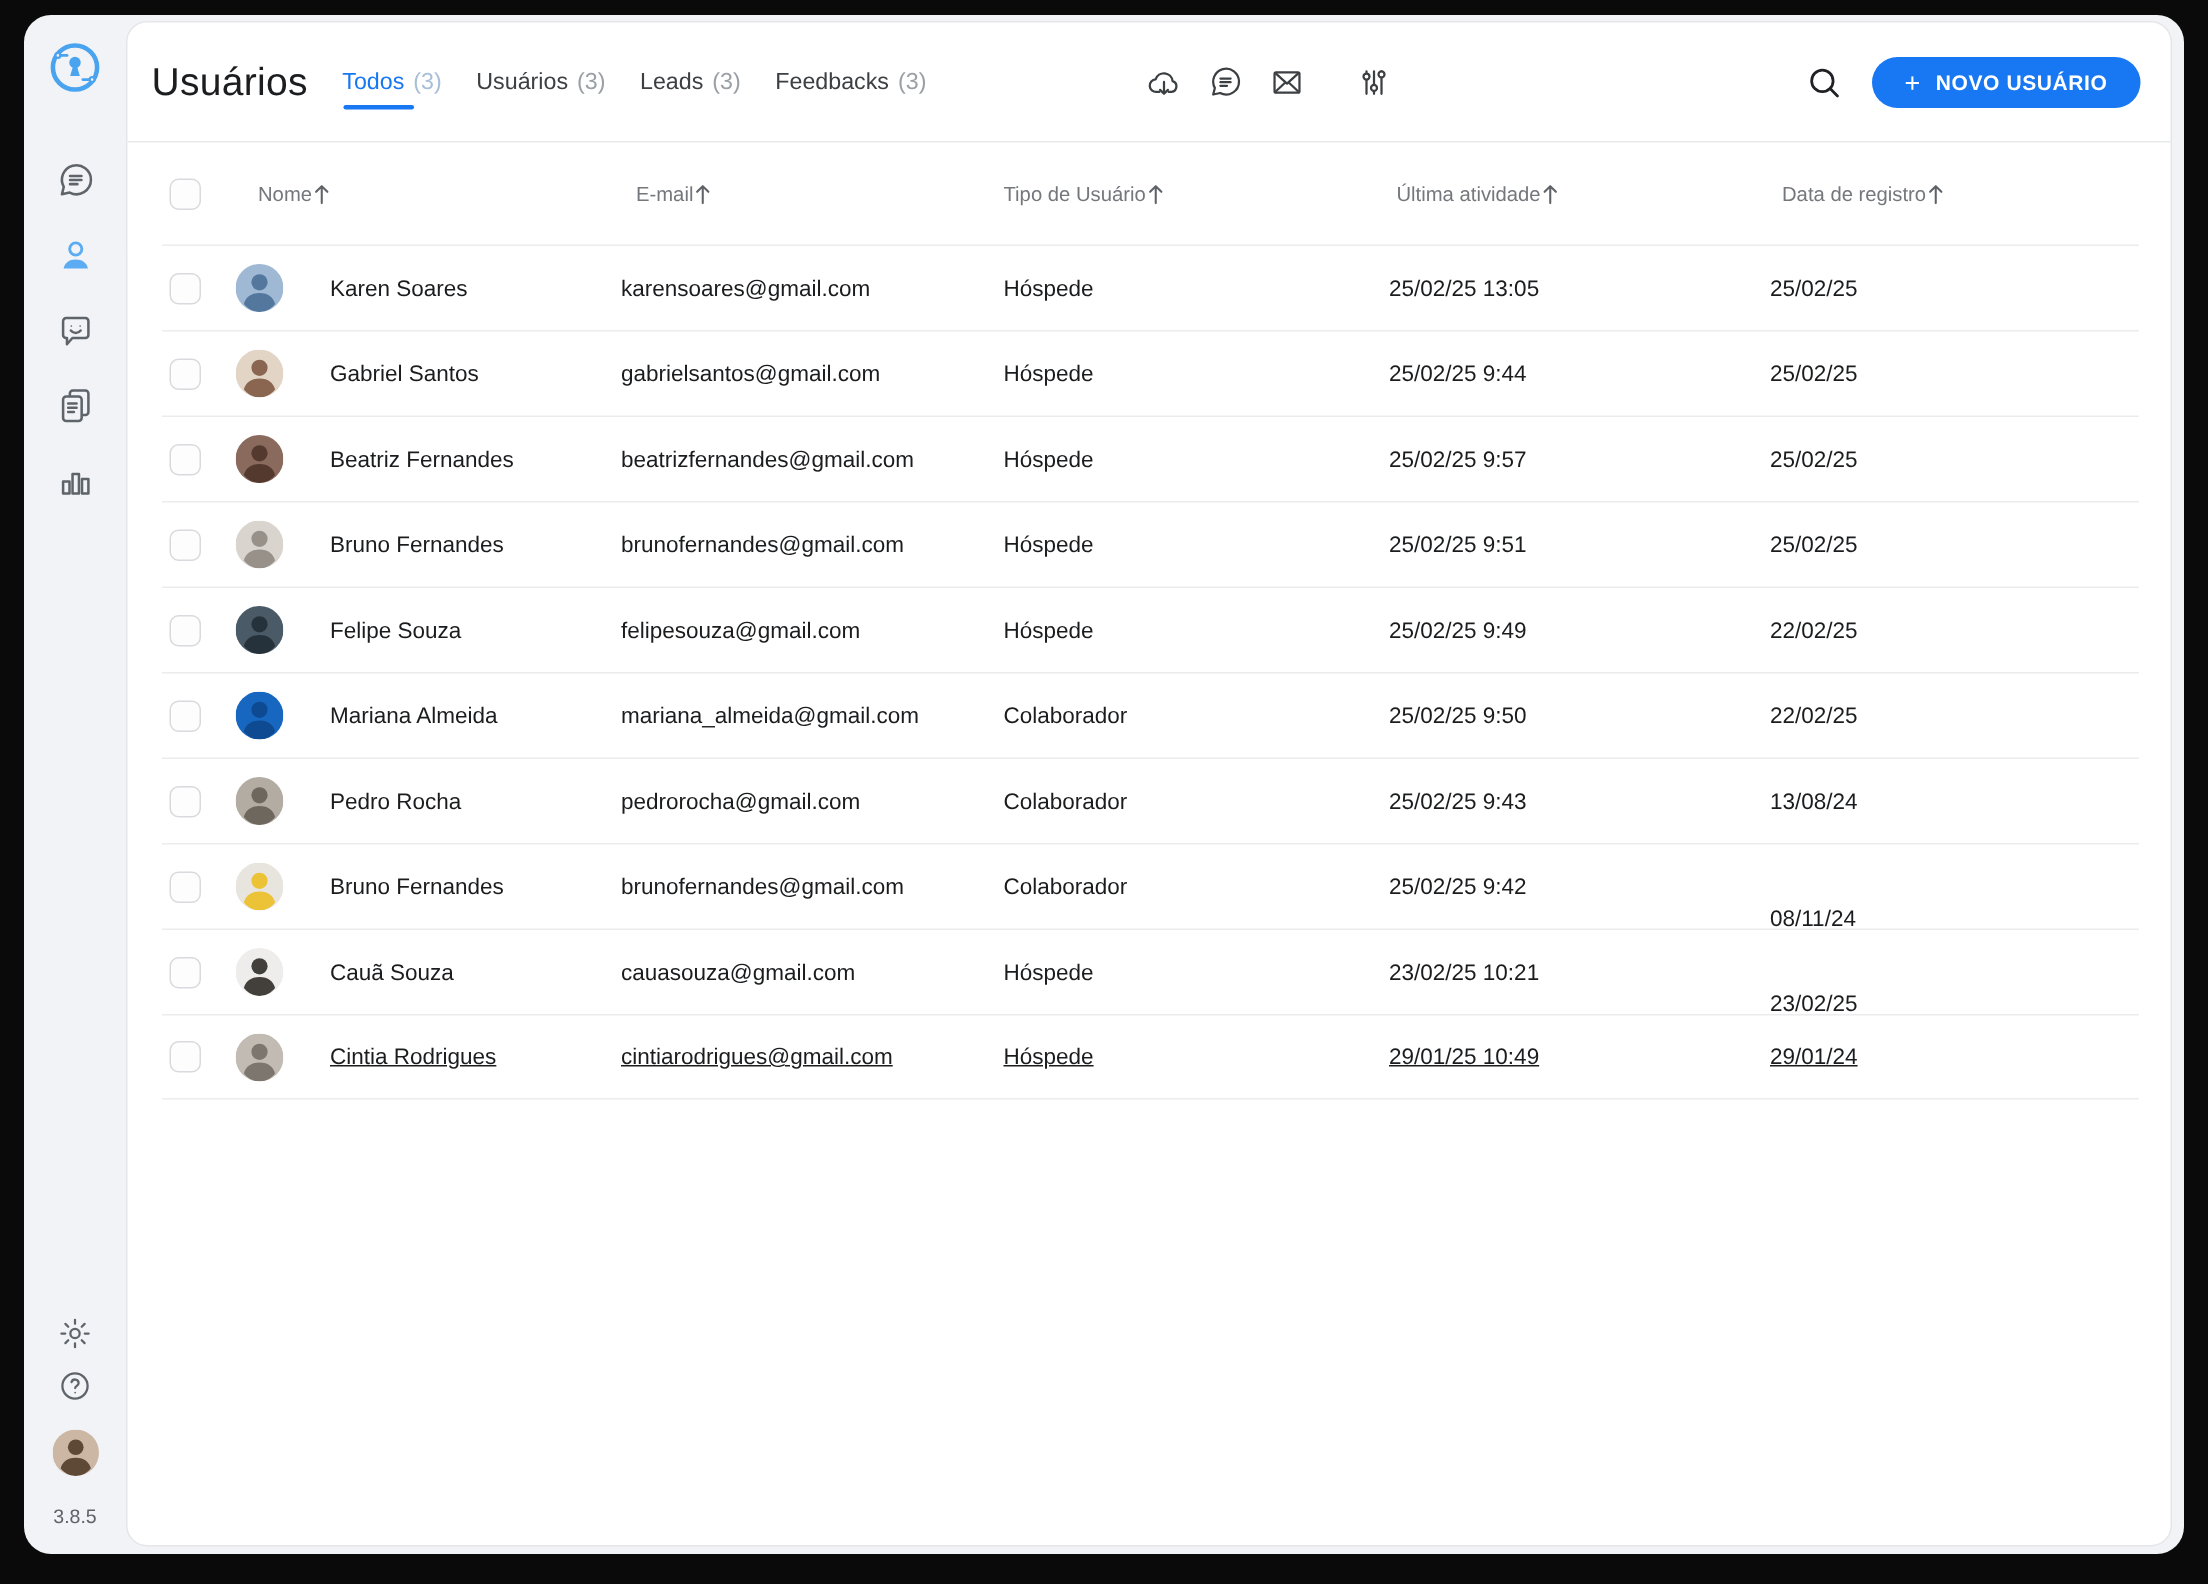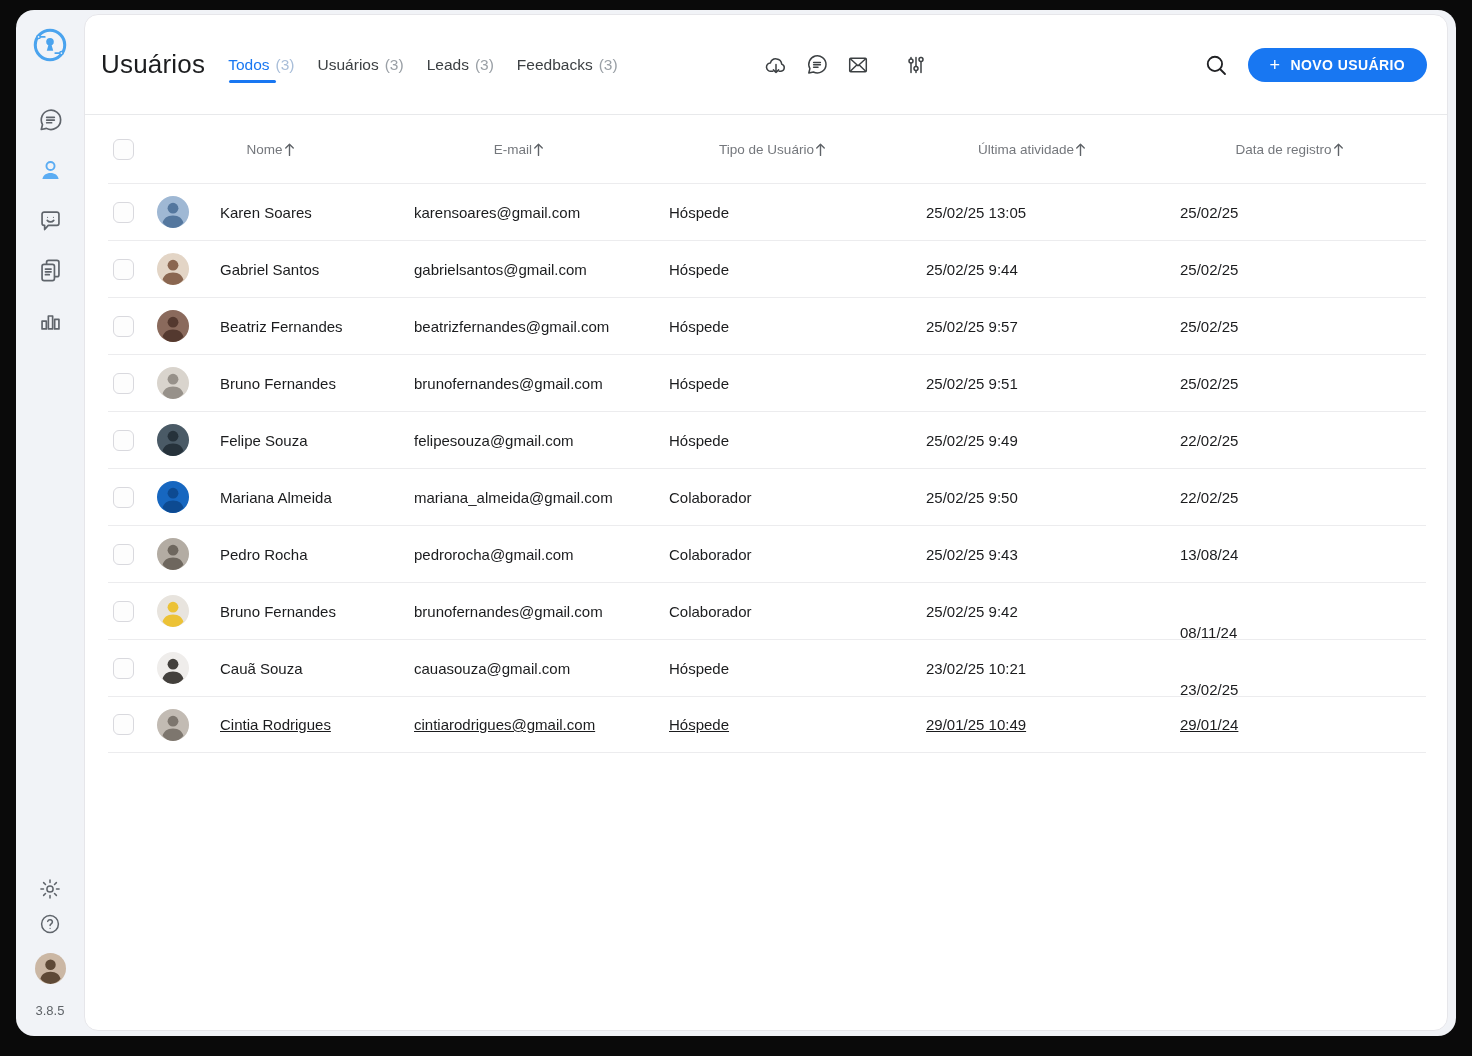--- a/index.html
+++ b/index.html
@@ -37,21 +37,21 @@
   .user-avatar { width: 31px; height: 31px; border-radius: 50%; overflow: hidden; margin-top: 8px; cursor: pointer; }
   .user-avatar svg { display: block; width: 100%; height: 100%; }
   .version { margin-top: 12px; font-size: 13px; color: #5f6368; }
   
   .card {
     position: absolute; left: 68px; top: 4px; width: 1364px; height: 1017px;
     background: #fff; border: 1px solid #e6e6ea; border-radius: 14px;
     overflow: hidden;
   }
   .topbar {
-    height: 100px; display: flex; align-items: center;
+    height: 80px; display: flex; align-items: center;
     padding: 0 20px 0 16px; border-bottom: 1px solid #e8e9eb;
   }
   .page-title { font-size: 26px; font-weight: 400; color: #1c1d1f; letter-spacing: 0.2px; }
   .tabs { display: flex; align-items: center; gap: 23px; margin-left: 23px; }
   .tab { display: flex; align-items: baseline; gap: 6px; font-size: 15.5px; color: #3c4043; cursor: pointer; }
   .tab-label { position: relative; }
   .tab-count { color: #9aa0a6; }
   .tab.active { color: #1877f2; }
   .tab.active .tab-count { color: #a9bed9; }
   .tab.active .tab-label::after {
@@ -77,21 +77,21 @@
   .primary-btn .plus { font-size: 18px; font-weight: 400; line-height: 1; }
   
   .table { margin: 0 21px 0 23px; }
   .thead, .row {
     display: grid;
     grid-template-columns: 43px 253px 245px 262px 257px 1fr;
     align-items: center;
   }
   .thead { height: 68px; }
   .th {
-    display: flex; align-items: center; justify-content: center;
+    display: flex; align-items: center; justify-content: flex-start;
     padding: 0 34px 0 20px; font-size: 13.5px; color: #74777c; cursor: pointer;
   }
   .th.name-col { padding-left: 21px; }
   .sort { width: 13px; height: 15px; color: #5f6368; flex: none; }
   .check { padding-left: 5px; }
   .checkbox {
     display: block; width: 21px; height: 21px;
     border: 1.5px solid #d9d9de; border-radius: 6px; background: #fdfdfd; cursor: pointer;
   }
   .row { height: 57px; border-top: 1px solid #ececee; font-size: 15px; color: #1b1c1e; cursor: pointer; }

